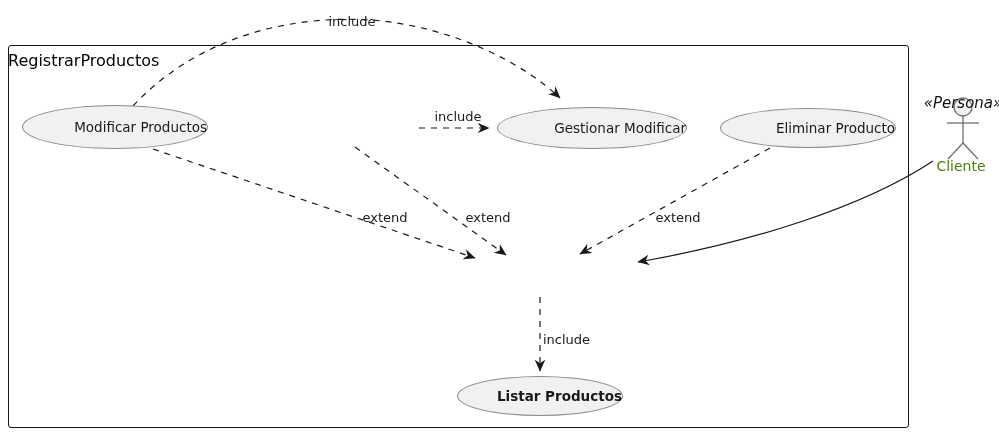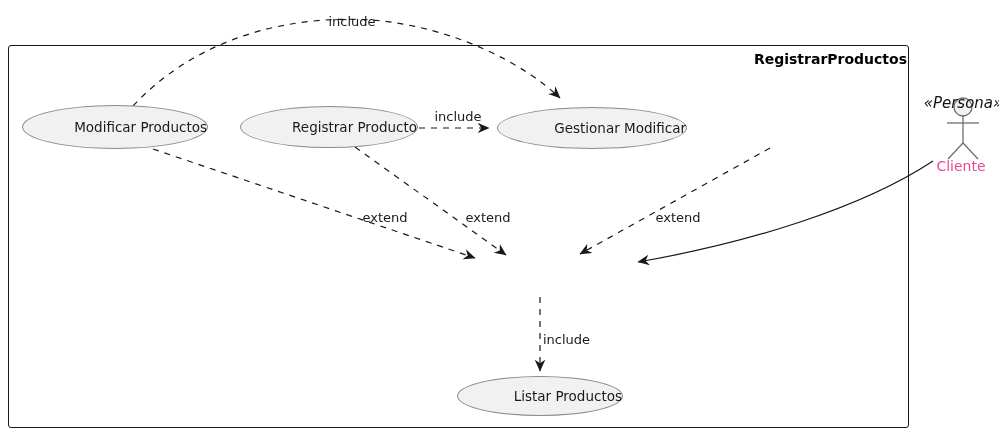--- a/index.html
+++ b/index.html
@@ -5,52 +5,52 @@
   html,body{margin:0;padding:0;background:#fff;}
   .diagram{
     position:relative;width:999px;height:435px;background:#ffffff;
     font-family:"DejaVu Sans","Liberation Sans",sans-serif;overflow:hidden;
   }
   .boundary{
     position:absolute;left:8px;top:45px;width:899px;height:381px;
     border:1.5px solid #181818;border-radius:3px;background:transparent;
   }
   .boundary-title{
-    position:absolute;left:8px;top:51px;width:899px;text-align:right;
-    font-size:14px;font-weight:bold;color:#000;
+    position:absolute;left:8px;top:51px;width:899px;text-align:left;
+    font-size:16px;font-weight:normal;color:#000;
   }
   .usecase{
     position:absolute;background:#f1f1f1;border:1px solid #8a8a8a;border-radius:50%;
     display:flex;align-items:center;justify-content:flex-end;
     font-size:13.5px;color:#1a1a1a;white-space:nowrap;
     transform:translate(-50%,-50%);box-sizing:border-box;
   }
   .uc-modificar{left:115px;top:127px;width:186px;height:44px;}
   .uc-registrar{left:329px;top:127px;width:178px;height:42px;}
   .uc-categorias{left:592px;top:128px;width:190px;height:42px;}
   .uc-eliminar{left:808px;top:128px;width:176px;height:40px;}
   .uc-gestionar{left:540px;top:276px;width:184px;height:42px;}
-  .uc-listar{left:540px;top:396px;width:166px;height:40px;}
+  .uc-listar{left:540px;top:396px;width:166px;height:40px;font-weight:bold;}
   .edge-label{
     position:absolute;font-size:13px;color:#1a1a1a;white-space:nowrap;
     transform:translate(-50%,-50%);
   }
   .lbl-include-arc{left:352px;top:21px;}
   .lbl-include-h{left:458px;top:116px;}
   .lbl-extend-1{left:385px;top:217px;}
   .lbl-extend-2{left:488px;top:217px;}
   .lbl-extend-3{left:678px;top:217px;}
   .lbl-include-v{left:543px;top:339px;transform:translate(0,-50%);}
   .actor-stereotype{
     position:absolute;left:963px;top:86px;transform:translate(-50%,-50%);
     font-size:15px;font-style:italic;color:#111;white-space:nowrap;margin-top:17px;
   }
   .actor-name{
     position:absolute;left:961px;top:166px;transform:translate(-50%,-50%);
-    font-size:14px;color:#ec4899;white-space:nowrap;
+    font-size:14px;color:#4d7c0f;white-space:nowrap;
   }
   .edges-svg{position:absolute;left:0;top:0;width:999px;height:435px;}
 </style>
 </head>
 <body>
 
 <div class="diagram">
 
   <svg class="edges-svg" viewBox="0 0 999 435" xmlns="http://www.w3.org/2000/svg">
     <defs>
@@ -81,25 +81,25 @@
       <line x1="963" y1="143" x2="978" y2="159"></line>
     </g>
   </svg>
 
   <div class="boundary"></div>
   <div class="boundary-title">RegistrarProductos</div>
 
   <div class="usecase uc-modificar">
     <span>Modificar Productos</span>
   </div>
-  <div class="usecase uc-registrar">
-    <span>Registrar Producto</span>
-  </div>
   <div class="usecase uc-categorias">
     <span>Gestionar Modificar</span>
+  </div>
+  <div class="usecase uc-eliminar">
+    <span>Eliminar Producto</span>
   </div>
   <div class="usecase uc-listar">
     <span>Listar Productos</span>
   </div>
 
   <div class="edge-label lbl-include-arc">include</div>
   <div class="edge-label lbl-include-h">include</div>
   <div class="edge-label lbl-extend-1">extend</div>
   <div class="edge-label lbl-extend-2">extend</div>
   <div class="edge-label lbl-extend-3">extend</div>

